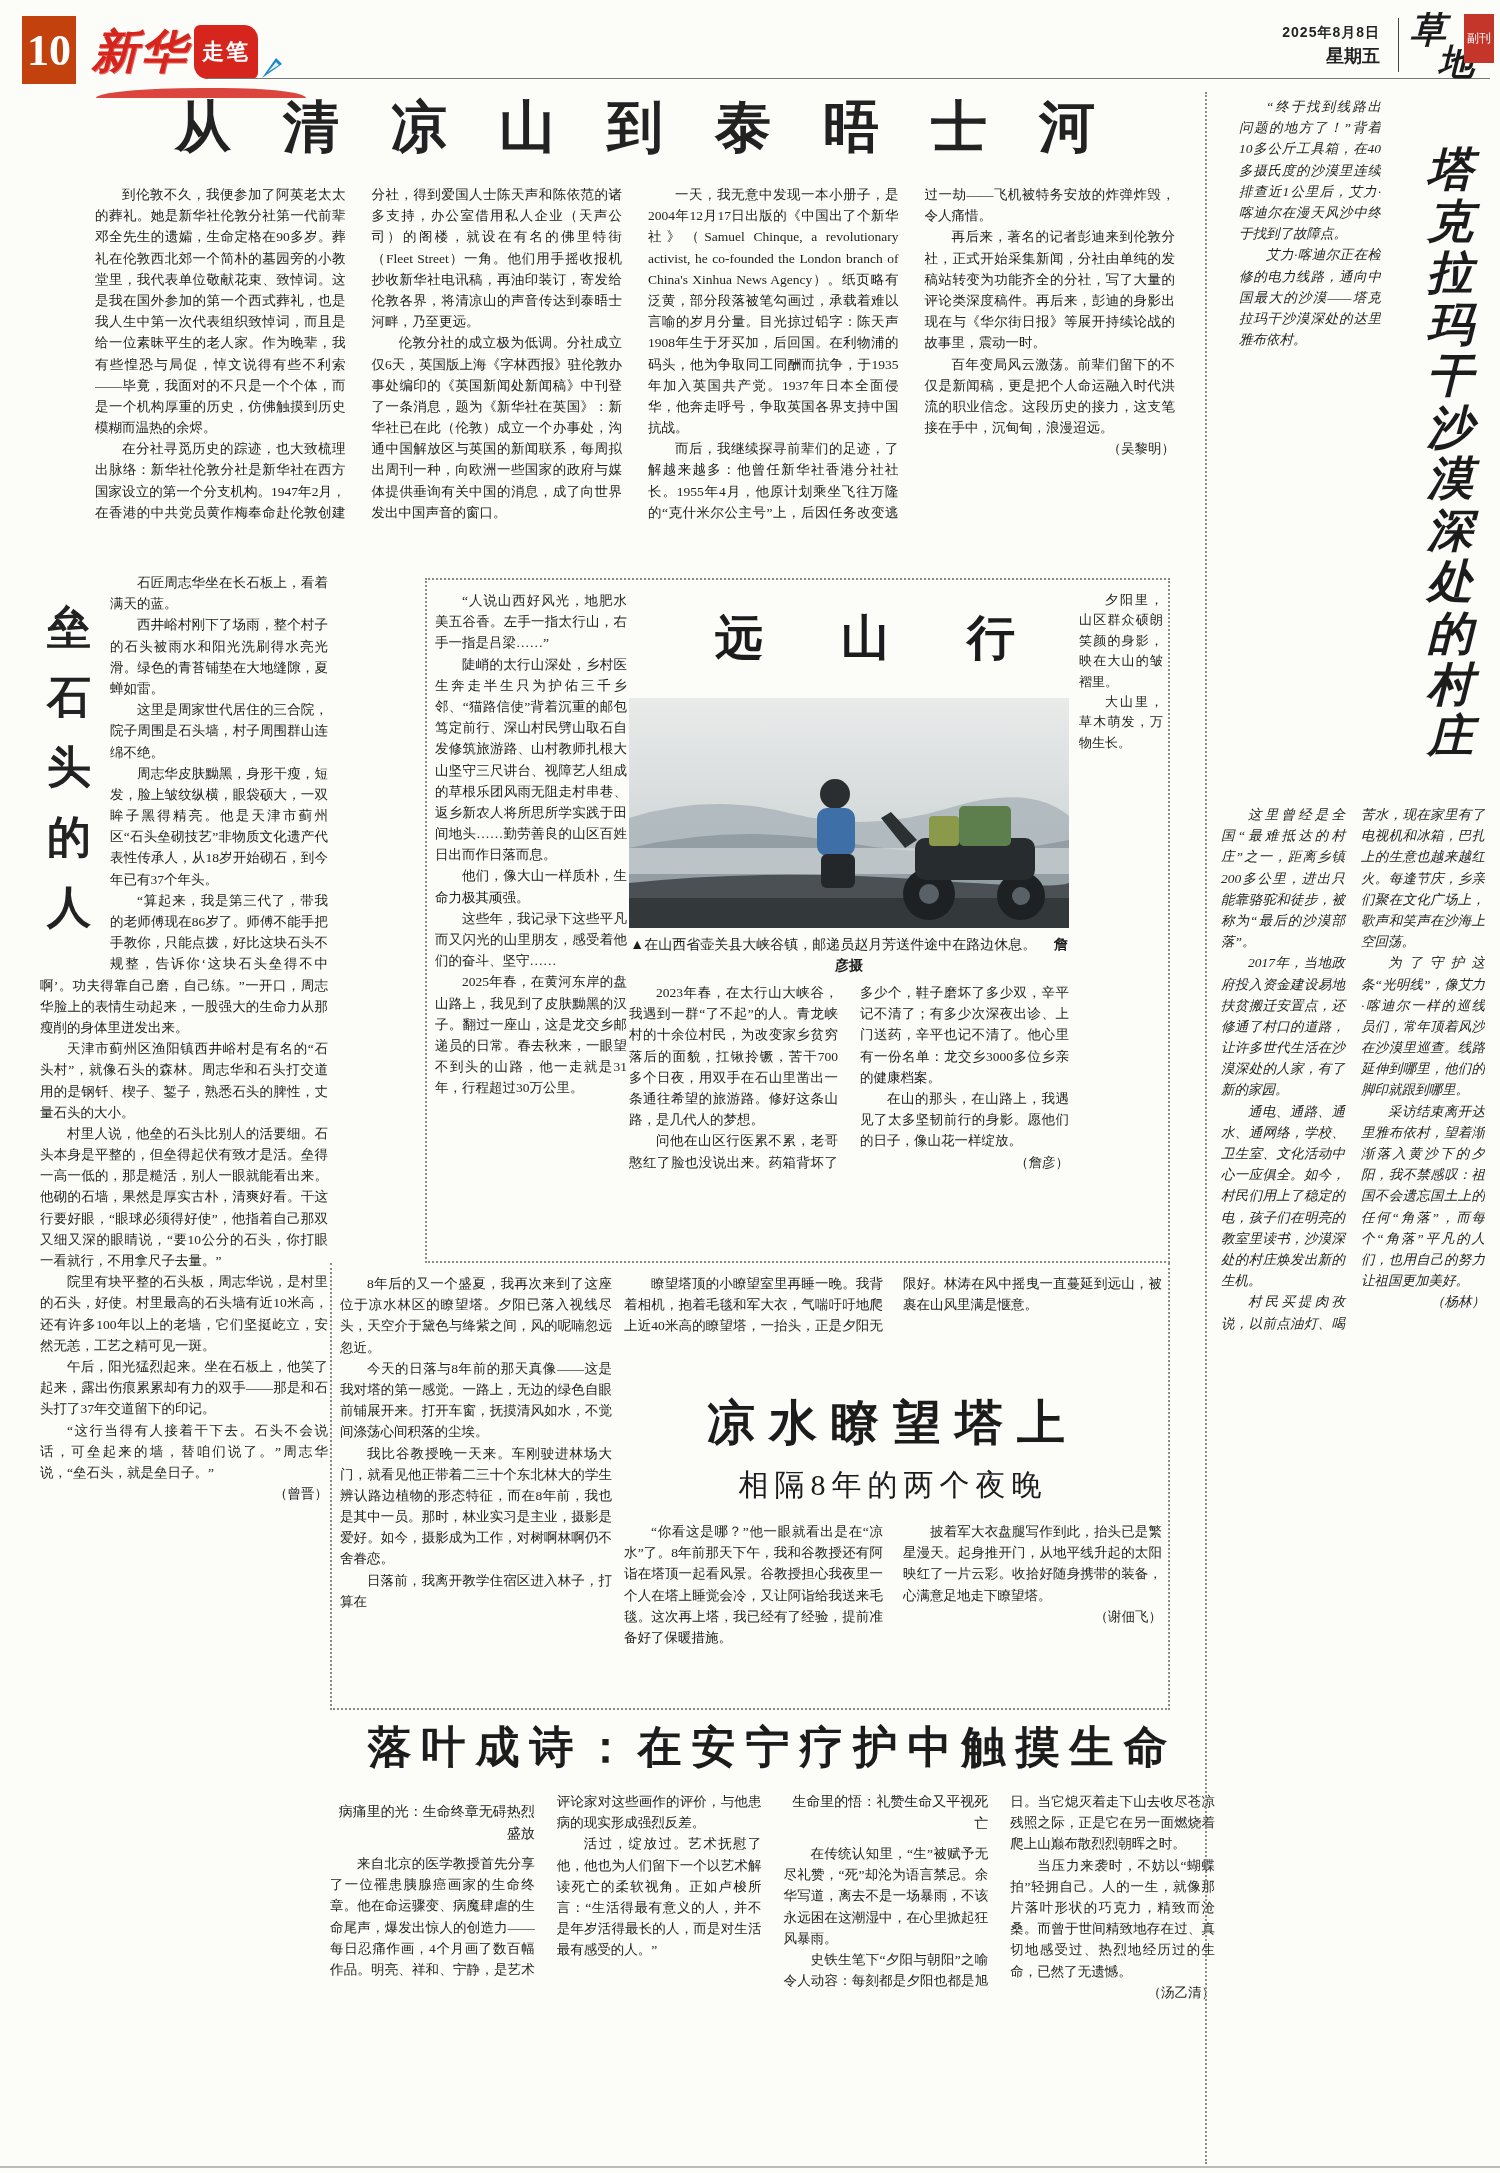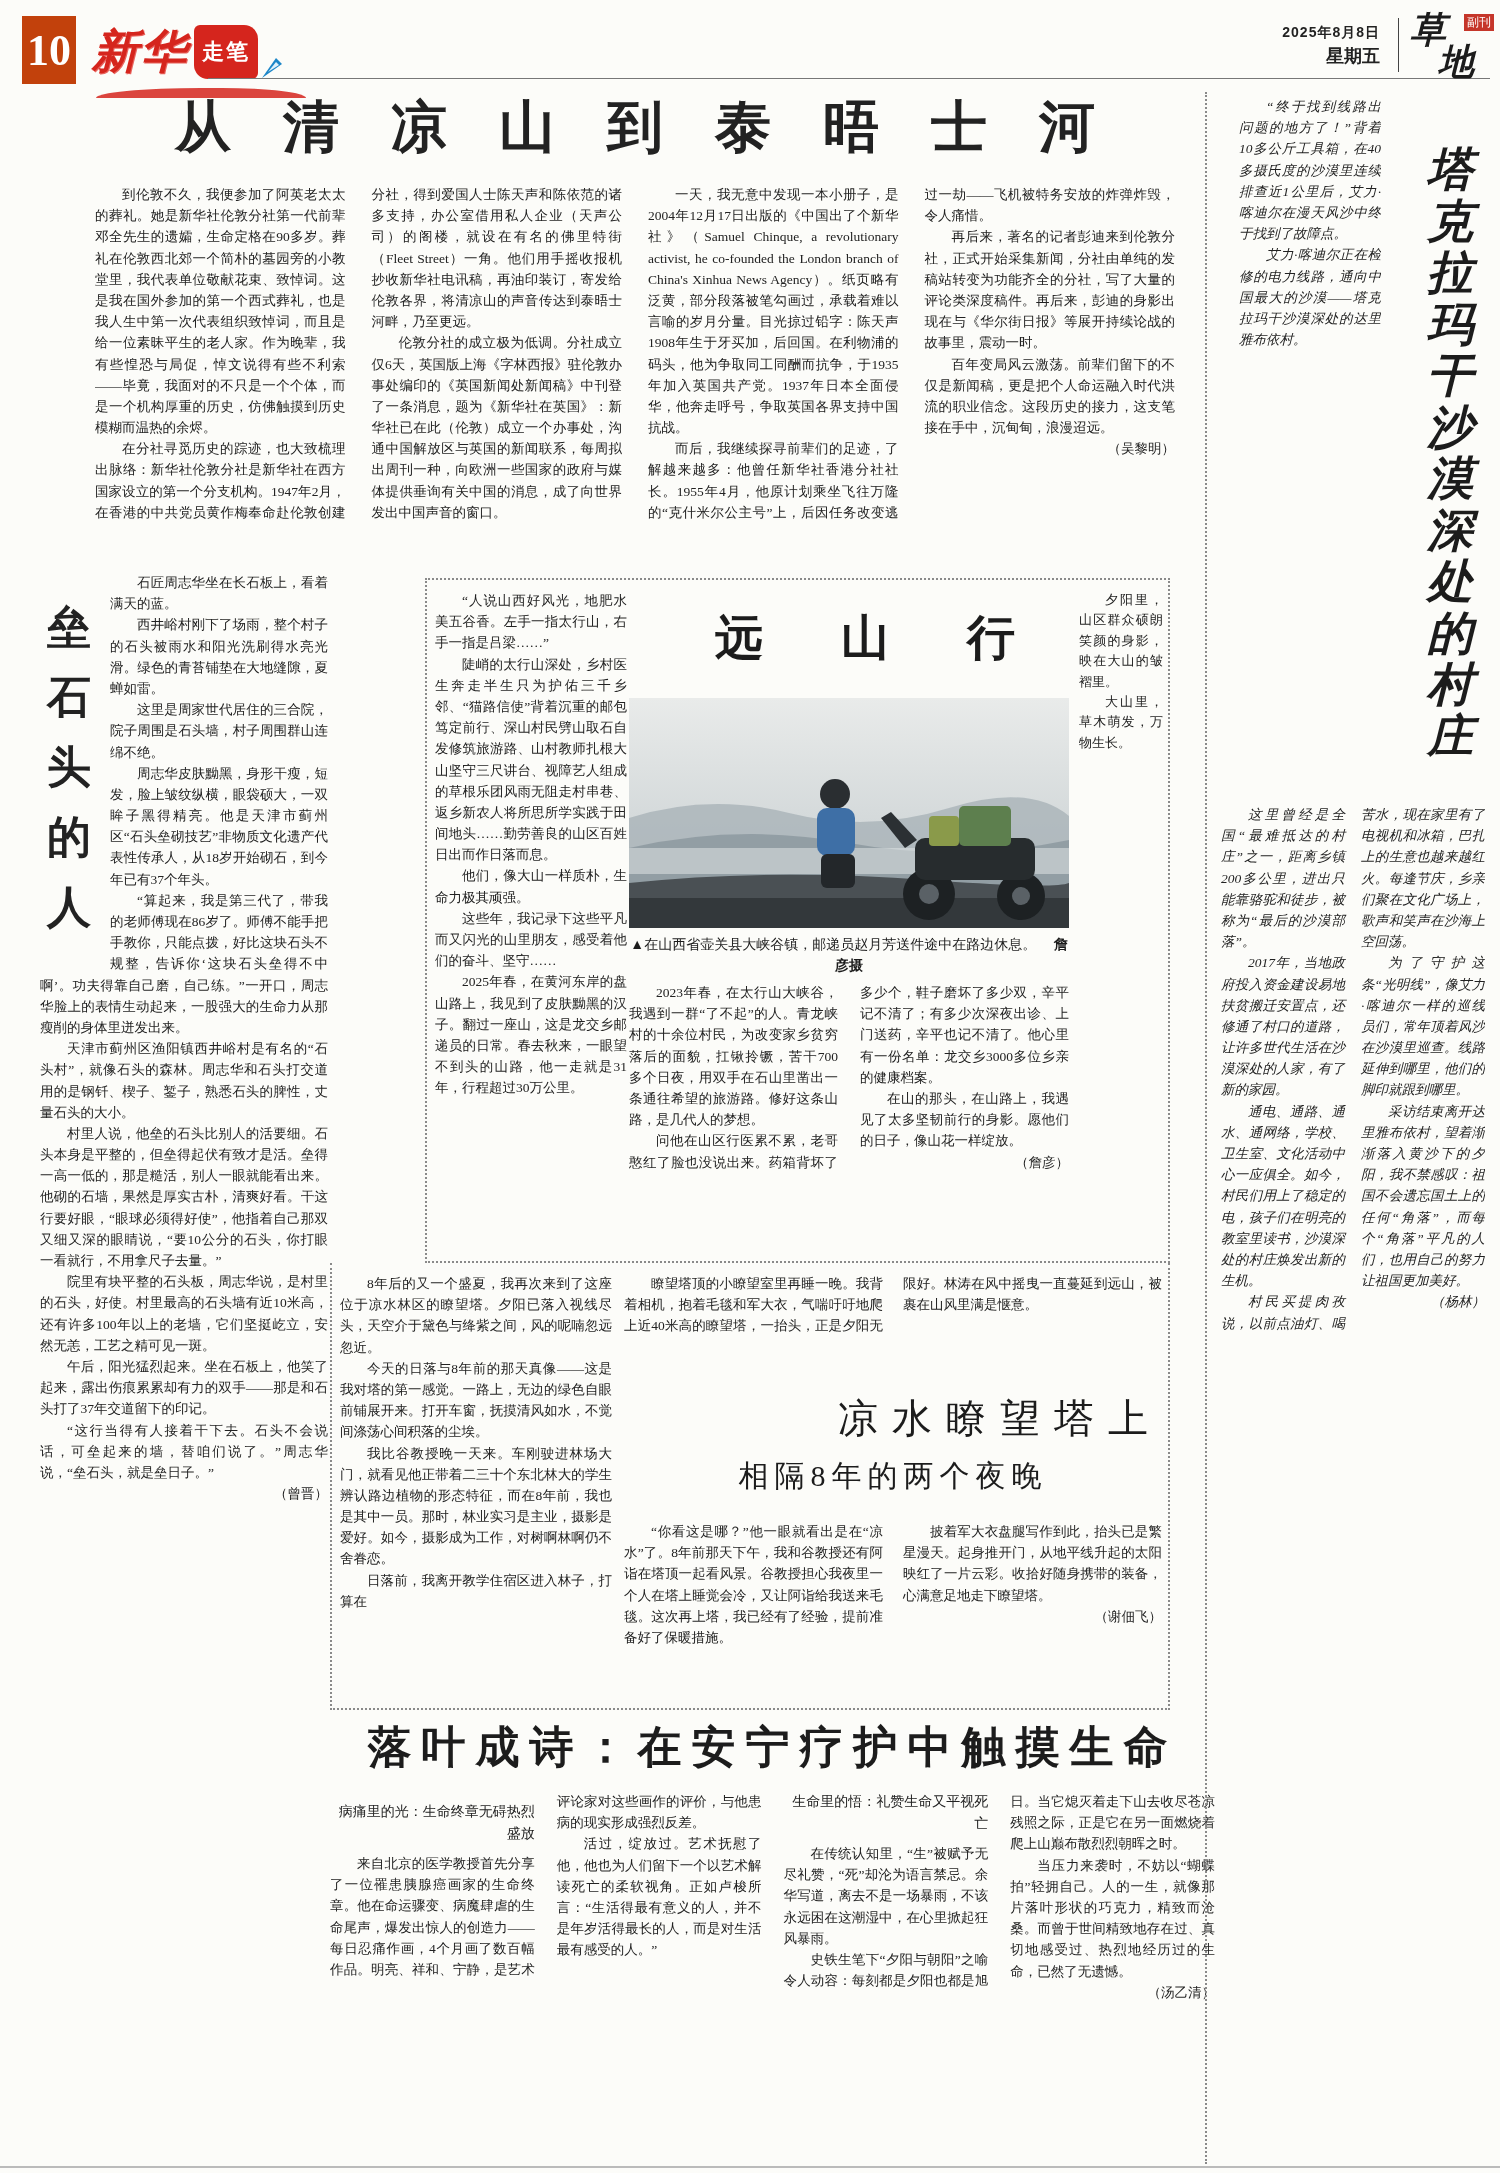--- a/index.html
+++ b/index.html
@@ -19,21 +19,21 @@
   .hrule{position:absolute;left:208px;top:78px;width:1282px;height:1px;background:#777;}
   .dateblock{position:absolute;left:1140px;top:24px;width:240px;text-align:right;
              font-family:"Liberation Sans","DejaVu Sans",sans-serif;font-weight:700;color:#222;}
   .dateblock .d1{font-size:14px;letter-spacing:1px;}
   .dateblock .d2{font-size:18px;margin-top:2px;}
   .vdivider{position:absolute;left:1398px;top:18px;width:1px;height:54px;background:#444;}
   .caodi{position:absolute;left:1408px;top:6px;width:86px;height:76px;}
   .caodi .c1{position:absolute;left:2px;top:0;font-size:36px;font-weight:700;font-style:italic;}
   .caodi .c2{position:absolute;left:30px;top:32px;font-size:36px;font-weight:700;font-style:italic;}
   .caodi .seal{position:absolute;right:0;top:8px;background:#c5362a;color:#fff;font-size:12px;
-               padding:2px 3px;line-height:1.1;font-family:"Liberation Sans",sans-serif;}
+               padding:18px 3px;line-height:1.1;font-family:"Liberation Sans",sans-serif;}
   
   .headline1{position:absolute;left:95px;top:90px;width:1080px;text-align:center;font-size:56px;
              font-weight:700;letter-spacing:52px;text-indent:52px;white-space:nowrap;color:#222;}
   
   .bodytext{font-size:13.5px;line-height:1.57;text-align:justify;color:#222;}
   .bodytext p{margin:0;text-indent:2em;}
   .byline{text-align:right;margin:2px 8px 0 0;font-size:13.5px;}
   
   .art1{position:absolute;left:95px;top:184px;width:1080px;height:380px;
         column-count:4;column-gap:26px;overflow:hidden;}
@@ -50,21 +50,21 @@
   .box1 .caption .credit{font-weight:700;margin-left:14px;}
   .box1 .narrowcol{position:absolute;left:652px;top:10px;width:84px;height:658px;overflow:hidden;font-size:13px;}
   .box1 .bottomcols{position:absolute;left:202px;top:402px;width:440px;height:268px;
                     column-count:2;column-gap:22px;overflow:hidden;}
   
   .box2{position:absolute;left:330px;top:1263px;width:840px;height:447px;border:2px dotted #8a8a8a;
         border-top:none;box-sizing:border-box;}
   .box2 .b2left{position:absolute;left:8px;top:10px;width:272px;height:424px;overflow:hidden;}
   .box2 .b2rt{position:absolute;left:292px;top:10px;width:538px;height:112px;column-count:2;column-gap:20px;overflow:hidden;}
   .box2 .thead{position:absolute;left:292px;top:128px;width:538px;text-align:center;}
-  .box2 .thead .t1{font-size:40px;letter-spacing:14px;font-weight:400;text-align:right;}
+  .box2 .thead .t1{font-size:48px;letter-spacing:14px;font-weight:700;}
   .box2 .thead .t2{font-size:30px;letter-spacing:6px;margin-top:10px;font-weight:500;}
   .box2 .b2rb{position:absolute;left:292px;top:258px;width:538px;height:176px;column-count:2;column-gap:20px;overflow:hidden;}
   
   .hospice{position:absolute;left:330px;top:1716px;width:885px;height:450px;}
   .hospice .hhead{text-align:center;font-size:44px;font-weight:700;letter-spacing:10px;margin:2px 0 14px 0;}
   .hospice .hbody{column-count:4;column-gap:22px;height:372px;overflow:hidden;}
   .subhead{font-family:"Liberation Sans","DejaVu Sans",sans-serif;font-weight:400;font-size:14px;
            text-align:right;text-indent:0 !important;margin:10px 0 8px 0 !important;}
   
   .desert{position:absolute;left:1205px;top:92px;width:287px;height:2072px;border-left:2px dotted #8a8a8a;

